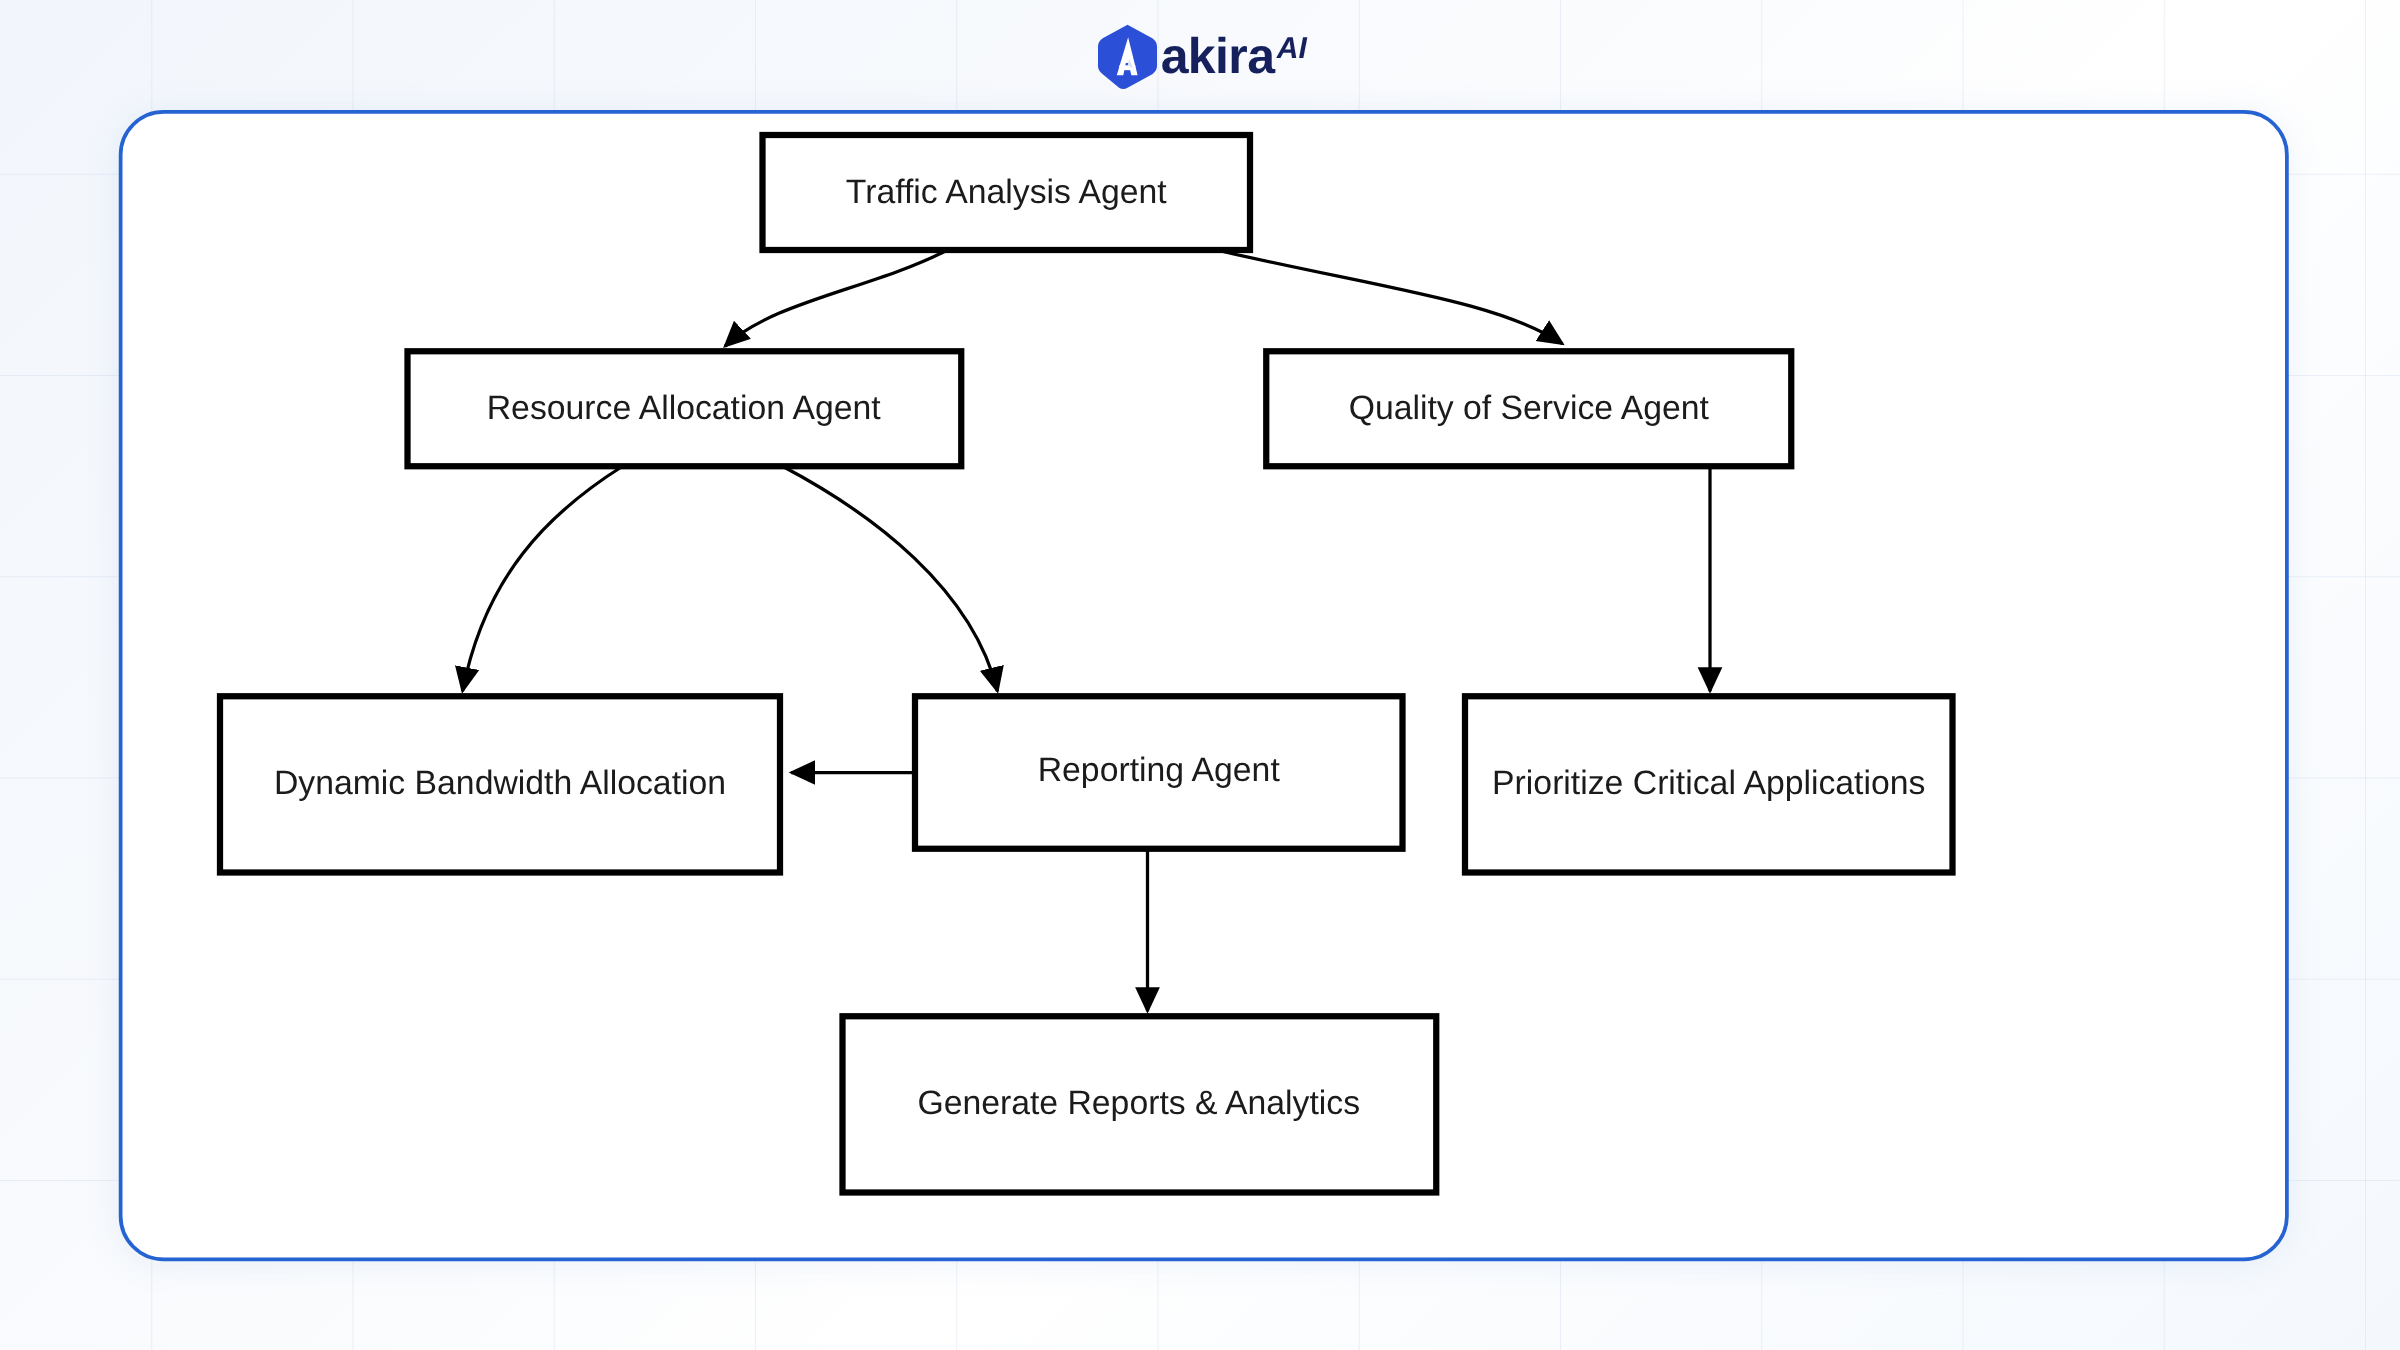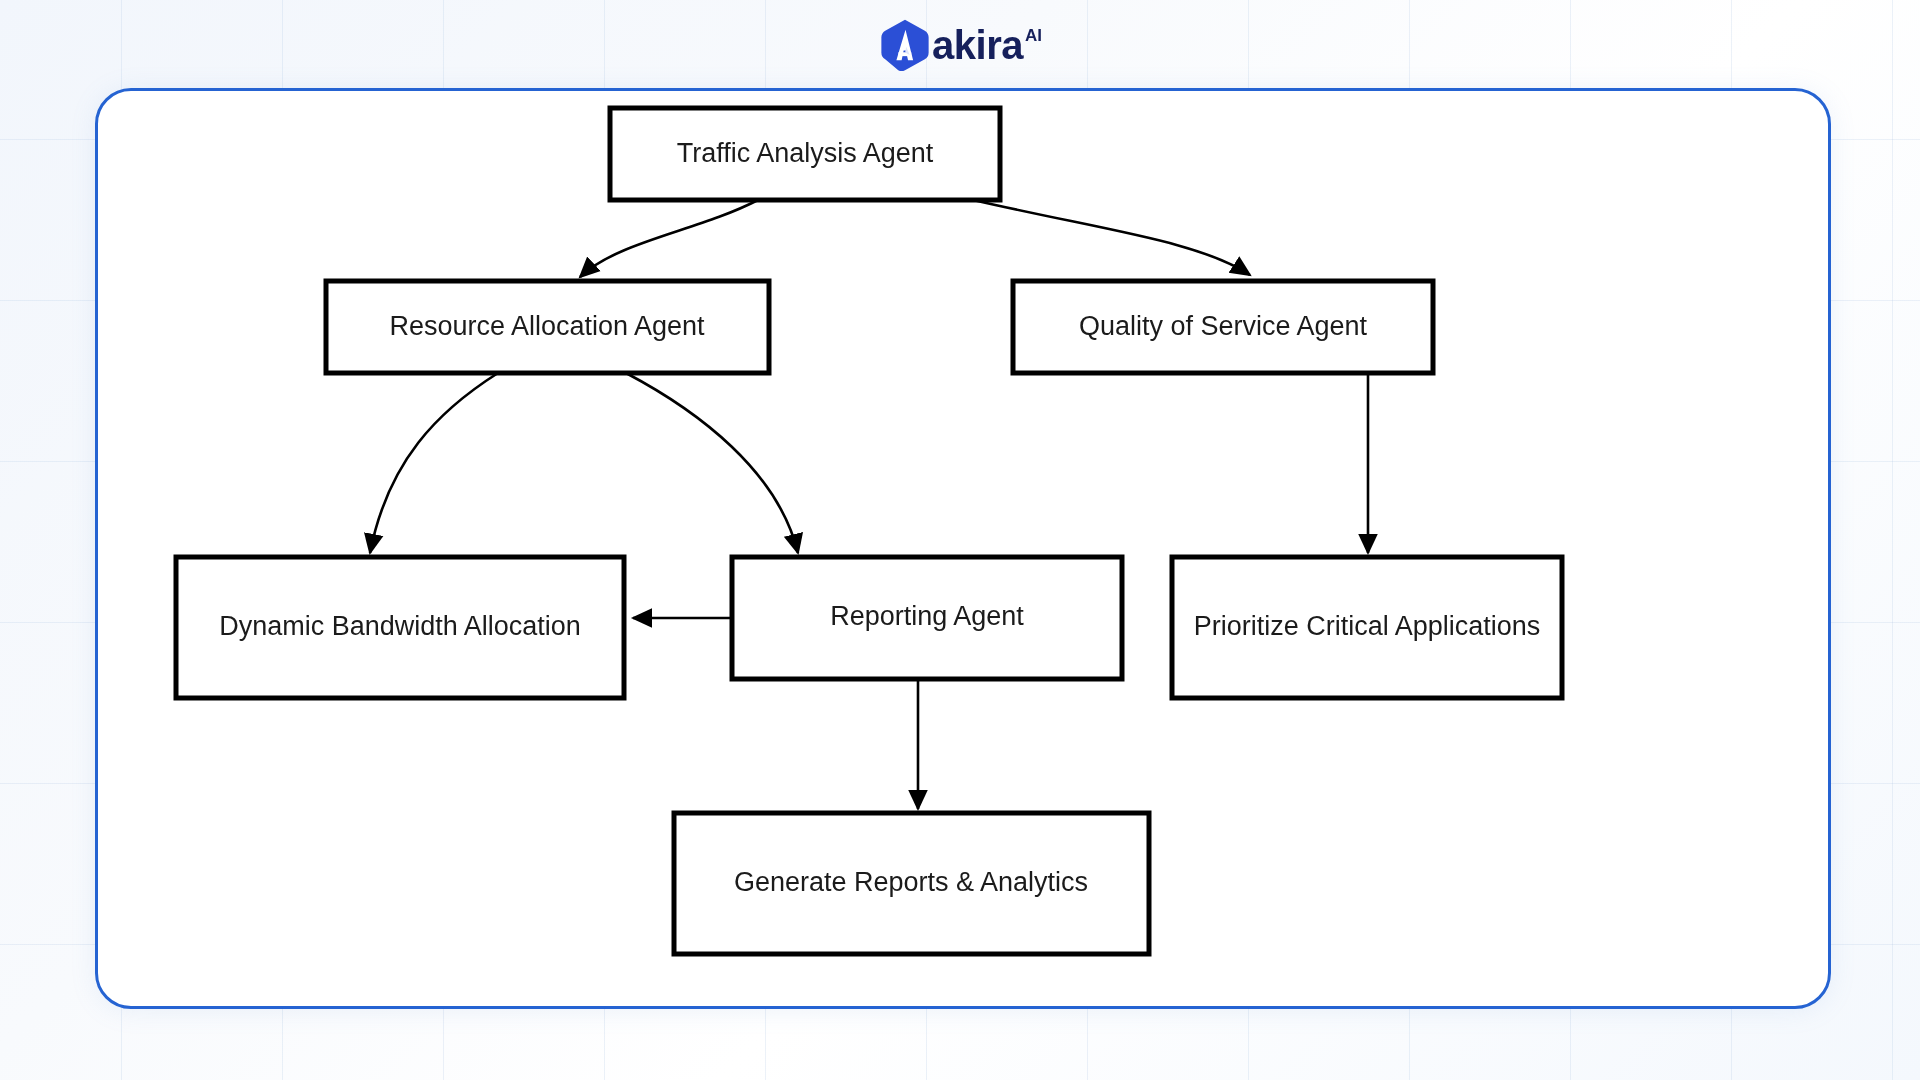--- a/index.html
+++ b/index.html
@@ -59,26 +59,27 @@
     line-height: 1;
   }
   #logo-word {
     font-size: 40px;
     font-weight: bold;
     letter-spacing: -0.5px;
     color: #16205c;
     line-height: 1;
   }
   #logo-sup {
-    font-size: 17px;
+    font-size: 24px;
     font-weight: bold;
     color: #16205c;
     line-height: 1;
     margin-top: 2px;
     margin-left: 2px;
+    font-style: italic;
   }
 
   
   #diagram-card {
     position: absolute;
     left: 95px;
     top: 88px;
     width: 1730px;
     height: 915px;
     background: #ffffff;

